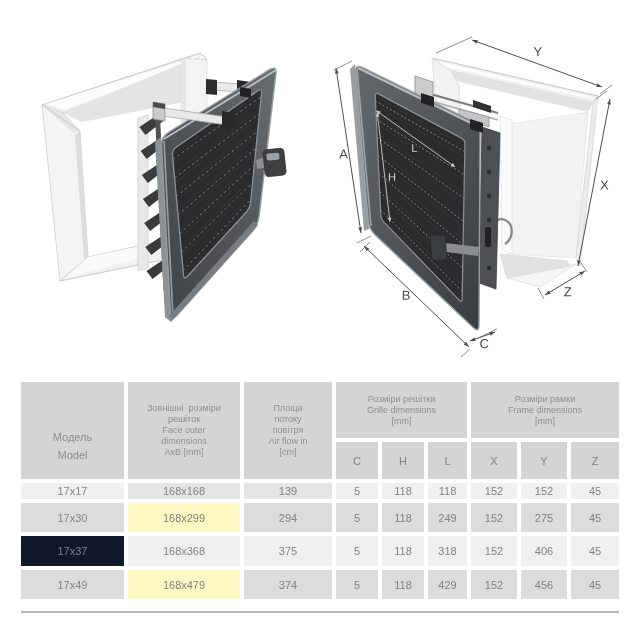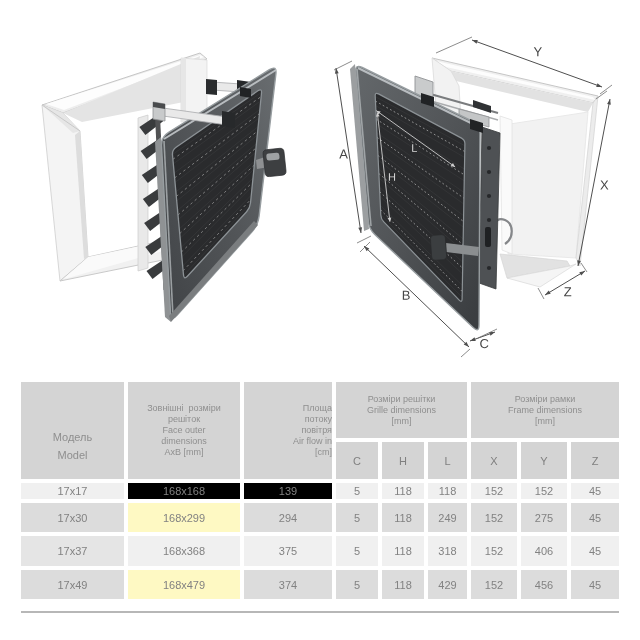--- a/index.html
+++ b/index.html
@@ -195,56 +195,56 @@
       <col style="width:42px">
       <col style="width:39px">
 <col style="width:46px">
       <col style="width:46px">
       <col style="width:48px">
 </colgroup>
 <tbody>
       <tr style="height:56px">
 <td rowspan="2" style="background:#d4d4d4;color:#8f8f8f;text-align:center;vertical-align:middle;font-size:11px;line-height:18px;padding-top:30px">Модель<br>Model</td>
 <td rowspan="2" style="background:#d4d4d4;color:#8f8f8f;text-align:center;vertical-align:middle;font-size:9px;line-height:11px">Зовнішні&nbsp; розміри<br>решіток<br>Face outer<br>dimensions<br>AxB [mm]</td>
-<td rowspan="2" style="background:#d4d4d4;color:#8f8f8f;text-align:right;vertical-align:middle;font-size:9px;line-height:11px">Площа<br>потоку<br>повітря<br>Air flow in<br>[cm]</td>
+<td rowspan="2" style="background:#d4d4d4;color:#8f8f8f;text-align:center;vertical-align:middle;font-size:9px;line-height:11px">Площа<br>потоку<br>повітря<br>Air flow in<br>[cm]</td>
 <td colspan="3" style="background:#d4d4d4;color:#8f8f8f;text-align:center;vertical-align:middle;font-size:9px;line-height:11px">Розміри решітки<br>Grille dimensions<br>[mm]</td>
 <td colspan="3" style="background:#d4d4d4;color:#8f8f8f;text-align:center;vertical-align:middle;font-size:9px;line-height:11px">Розміри рамки<br>Frame dimensions<br>[mm]</td>
 </tr>
 <tr style="height:37px">
 <td style="background:#d4d4d4;color:#8f8f8f;text-align:center;vertical-align:middle;color:#808080">C</td>
         <td style="background:#d4d4d4;color:#8f8f8f;text-align:center;vertical-align:middle;color:#808080">H</td>
         <td style="background:#d4d4d4;color:#8f8f8f;text-align:center;vertical-align:middle;color:#808080">L</td>
 <td style="background:#d4d4d4;color:#8f8f8f;text-align:center;vertical-align:middle;color:#808080">X</td>
         <td style="background:#d4d4d4;color:#8f8f8f;text-align:center;vertical-align:middle;color:#808080">Y</td>
         <td style="background:#d4d4d4;color:#8f8f8f;text-align:center;vertical-align:middle;color:#808080">Z</td>
 </tr>
 <tr style="height:16px">
         <td style="background:#f0f0f0">17x17</td>
-        <td style="background:#000000">168x168</td>
-        <td style="background:#000000">139</td>
+        <td style="background:#e5e5e5">168x168</td>
+        <td style="background:#e5e5e5">139</td>
         <td style="background:#f0f0f0">5</td>
         <td style="background:#f0f0f0">118</td>
         <td style="background:#f0f0f0">118</td>
         <td style="background:#f0f0f0">152</td>
         <td style="background:#f0f0f0">152</td>
         <td style="background:#f0f0f0">45</td>
       </tr>
 <tr style="height:29px">
         <td style="background:#dcdcdc">17x30</td>
         <td style="background:#fef9c3">168x299</td>
         <td style="background:#dcdcdc">294</td>
         <td style="background:#dcdcdc">5</td>
         <td style="background:#dcdcdc">118</td>
         <td style="background:#dcdcdc">249</td>
         <td style="background:#dcdcdc">152</td>
         <td style="background:#dcdcdc">275</td>
         <td style="background:#dcdcdc">45</td>
       </tr>
 <tr style="height:30px">
-        <td style="background:#e5e5e5">17x37</td>
+        <td style="background:#0f172a">17x37</td>
         <td style="background:#f0f0f0">168x368</td>
         <td style="background:#f0f0f0">375</td>
         <td style="background:#f0f0f0">5</td>
         <td style="background:#f0f0f0">118</td>
         <td style="background:#f0f0f0">318</td>
         <td style="background:#f0f0f0">152</td>
         <td style="background:#f0f0f0">406</td>
         <td style="background:#f0f0f0">45</td>
       </tr>
 <tr style="height:29px">

